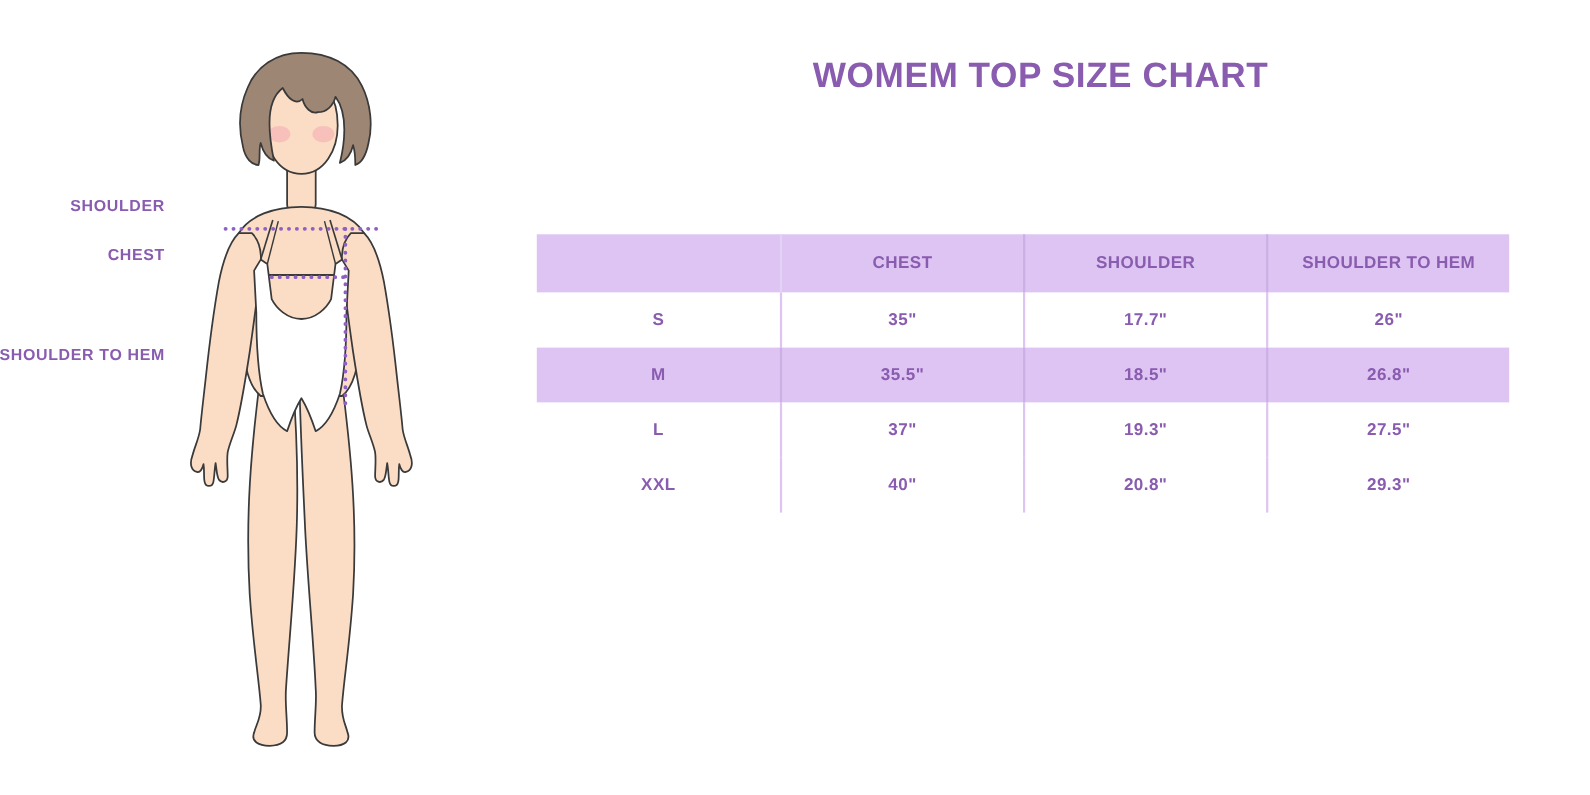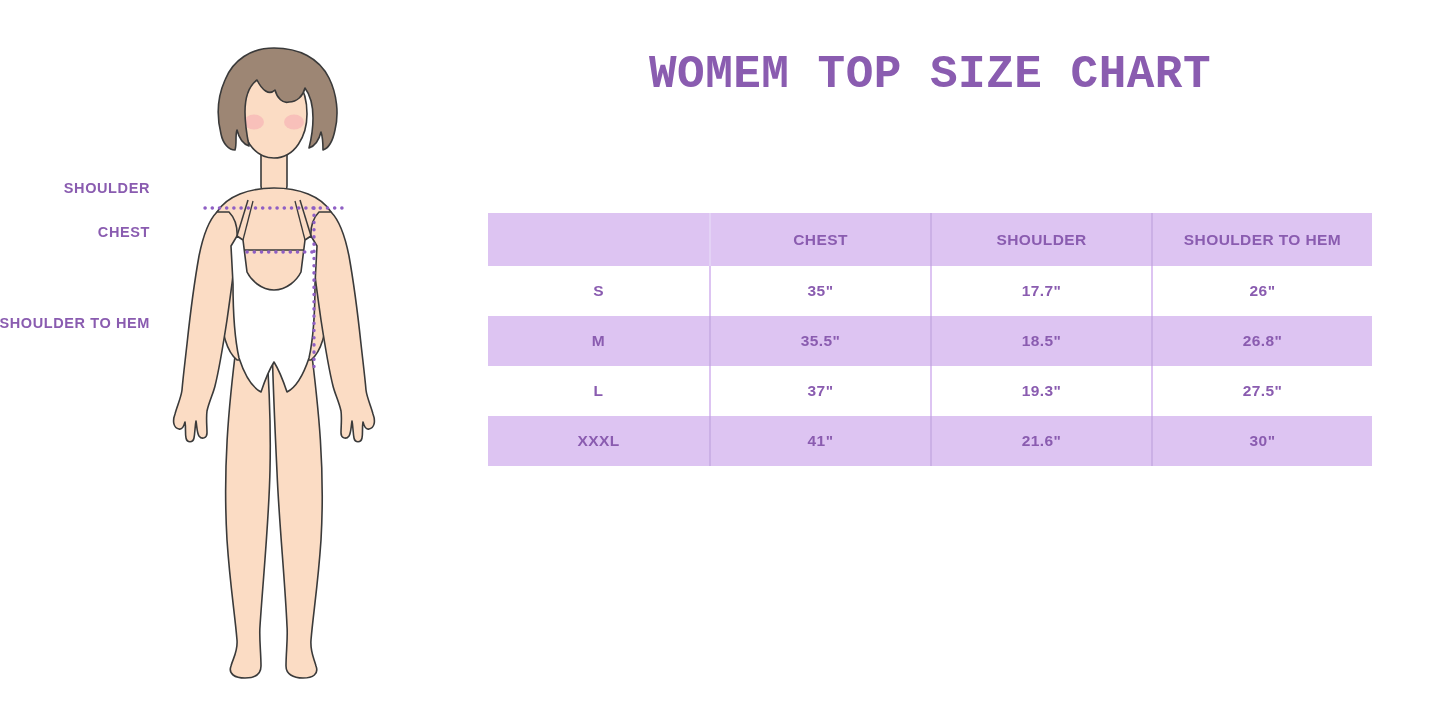--- a/index.html
+++ b/index.html
@@ -39,30 +39,30 @@
     white-space: nowrap;
     text-align: right;
   }
   #label-shoulder      { right: 320px; top: 180px; }
   #label-chest         { right: 320px; top: 224px; }
   #label-shoulder-hem  { right: 320px; top: 315px; }
 
   
   #chart-title {
     position: absolute;
-    left: 488px;
+    left: 504px;
     top: 52px;
     width: 884px;
     text-align: center;
     color: #8a5cb0;
-    font-size: 46px;
+    font-size: 32px;
     font-weight: bold;
     letter-spacing: 0.5px;
     line-height: 1;
-    font-family: Liberation Mono, monospace;
+    font-family: Liberation Sans, sans-serif;
   }
 
   
   #size-table-wrap {
     position: absolute;
     left: 488px;
     top: 213px;
     width: 884px;
   }
   table#size-table {
@@ -181,21 +181,21 @@
         <td>35.5"</td>
         <td>18.5"</td>
         <td>26.8"</td>
       </tr>
       <tr class="band-plain">
         <td>L</td>
         <td>37"</td>
         <td>19.3"</td>
         <td>27.5"</td>
       </tr>
-      <tr class="band-shade">
-        <td>XXXL</td>
-        <td>41"</td>
-        <td>21.6"</td>
-        <td>30"</td>
+      <tr class="band-plain">
+        <td>XXL</td>
+        <td>40"</td>
+        <td>20.8"</td>
+        <td>29.3"</td>
       </tr>
     </tbody>
   </table>
 </div>
 
 </body></html>

